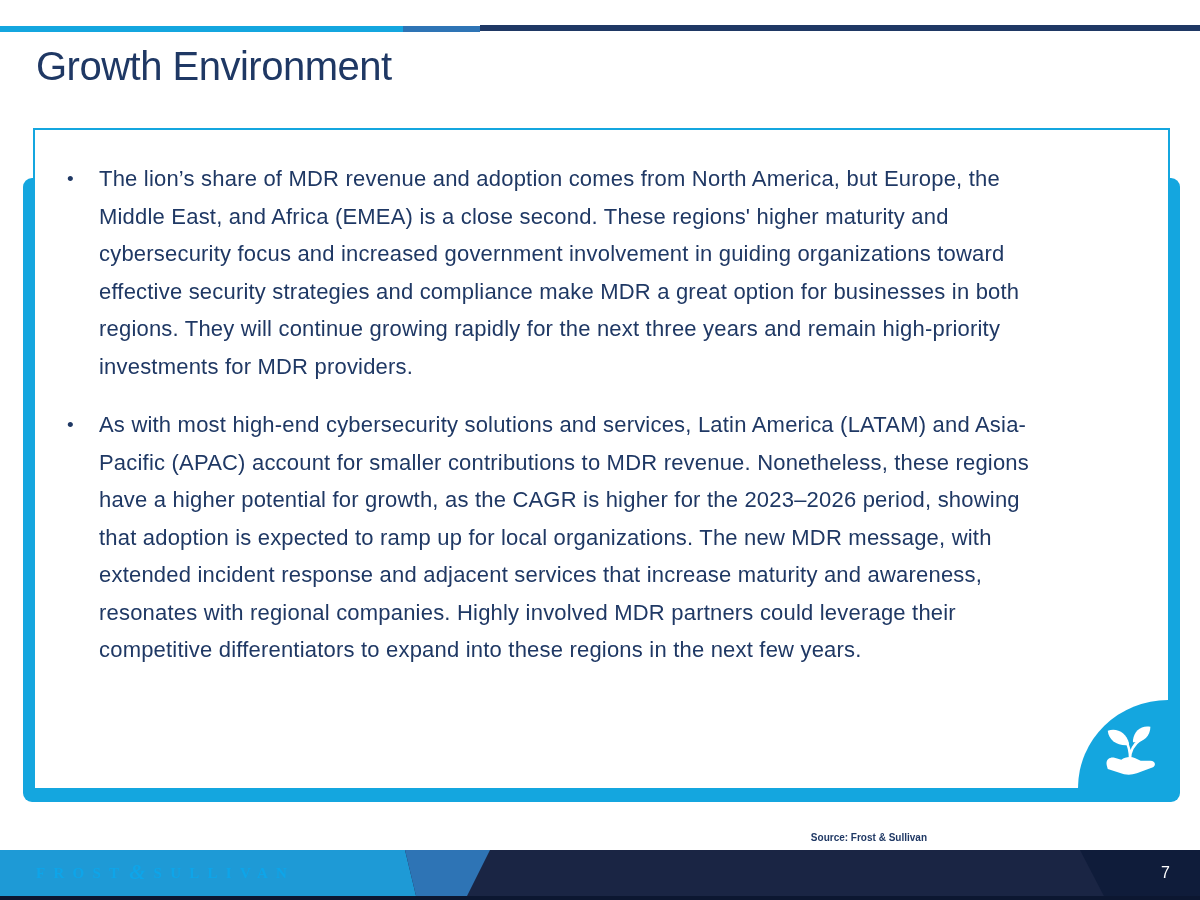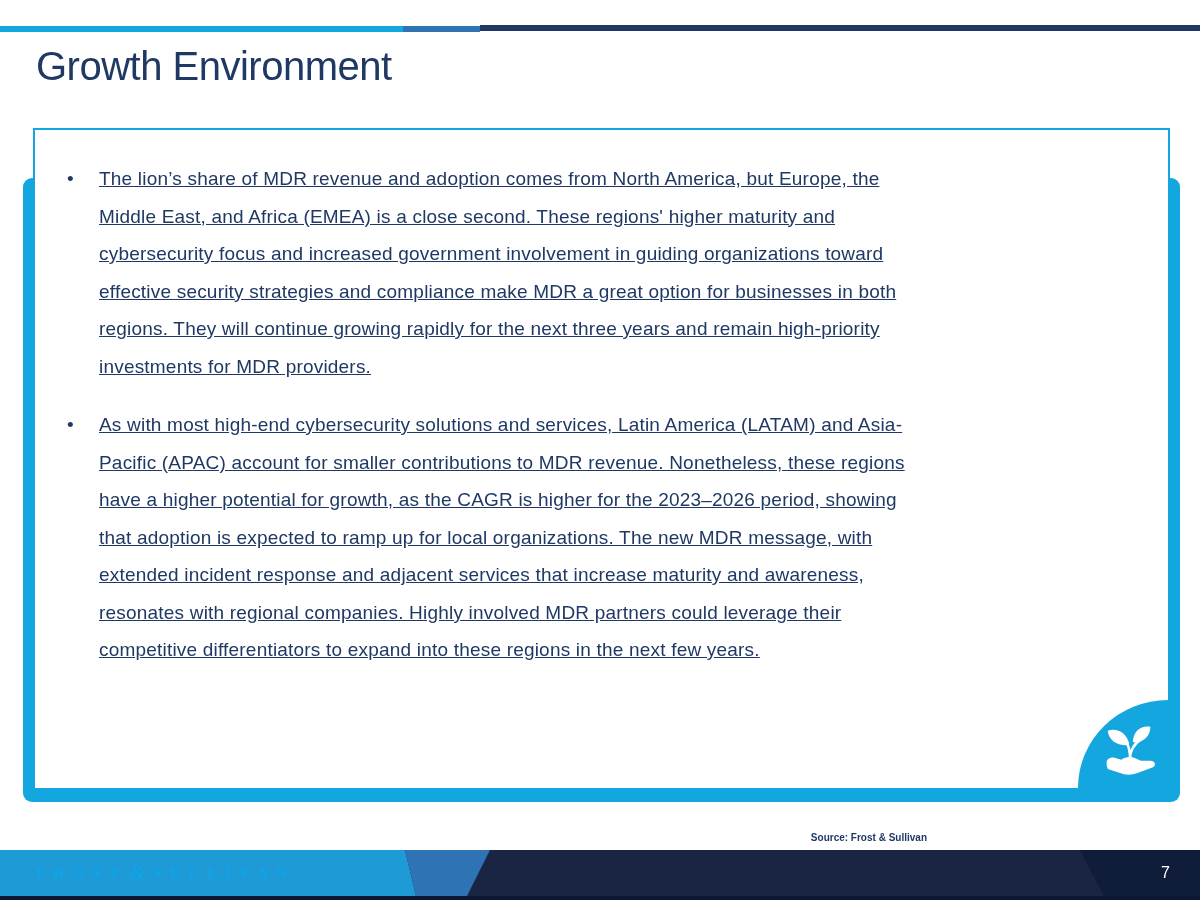--- a/index.html
+++ b/index.html
@@ -40,22 +40,22 @@
     background:#fff;border:2px solid var(--cyan);
     padding:30px 30px 0 30px;overflow:hidden;
   }
   .bullet-list{display:block;}
   .bullet-item{display:flex;align-items:flex-start;margin-bottom:21px;}
   .bullet-marker{
     width:34px;flex:0 0 34px;color:var(--navy);
     font-size:19px;line-height:37.5px;text-align:left;padding-left:2px;
   }
   .bullet-text{
-    color:var(--navy);font-size:19px;line-height:37.5px;
-    letter-spacing:0.2px;white-space:pre-line;max-width:1000px;text-decoration:underline;
+    color:var(--navy);font-size:22px;line-height:37.5px;
+    letter-spacing:0.2px;white-space:pre-line;max-width:1000px;
   }
 
   
   .growth-icon-badge{
     position:absolute;right:0;bottom:0;width:90px;height:88px;
     background:var(--cyan);border-top-left-radius:100%;
   }
   .growth-icon-badge svg{position:absolute;right:6px;bottom:6px;}
 
   .source-caption{

